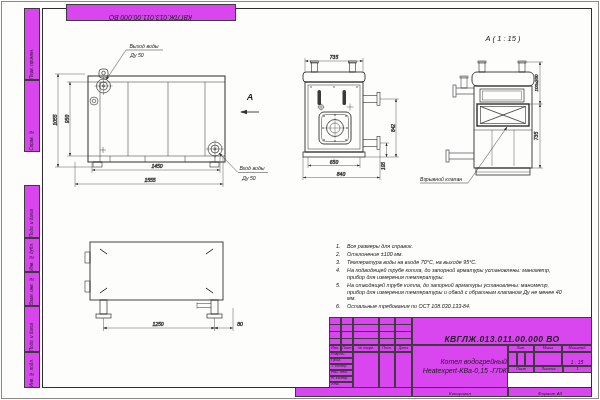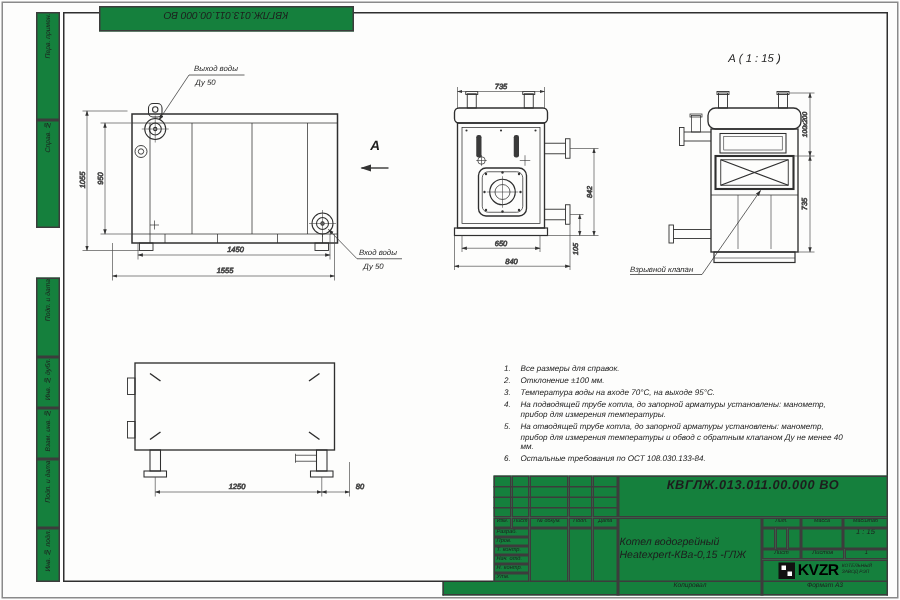--- a/index.html
+++ b/index.html
@@ -1,22 +1,22 @@
 <!DOCTYPE html>
 <html><head>
 <meta charset="utf-8">
 <style>
   html,body{margin:0;padding:0;}
   body{width:600px;height:400px;background:#fdfdfc;position:relative;overflow:hidden;
        font-family:"Liberation Sans",sans-serif;color:#222;}
   .abs{position:absolute;}
   .paper-edge{left:1px;top:1px;width:596px;height:396px;border:1px solid #8a8a8a;}
   .frame{left:42px;top:8px;width:550px;height:380px;border:1.3px solid #2f2f2f;box-sizing:border-box;}
-  .cell{position:absolute;border:1px solid #3c3c3c;box-sizing:border-box;background:#15803d;
-        display:flex;align-items:flex-start;justify-content:center;
+  .cell{position:absolute;border:1px solid #3c3c3c;box-sizing:border-box;background:#d946ef;
+        display:flex;align-items:flex-end;justify-content:center;
         font:italic 4.5px/1 "Liberation Sans",sans-serif;color:#1d1d1d;overflow:hidden;}
   .vtext{writing-mode:vertical-rl;transform:rotate(180deg);white-space:nowrap;}
   .flip{transform:rotate(180deg);white-space:nowrap;}
   .notes{left:336px;top:243px;width:228px;font:italic 5.4px/1.22 "Liberation Sans",sans-serif;color:#1a1a1a;}
   .note-row{display:flex;margin-bottom:1.5px;}
   .note-n{width:11px;flex:none;}
   .note-t{flex:1;}
   svg text{font-family:"Liberation Sans",sans-serif;font-style:italic;fill:#1d1d1d;}
   .tb-doc{font:italic 600 8.5px "Liberation Sans",sans-serif;letter-spacing:.4px;}
   .tb-name{font:italic 7px/1.25 "Liberation Sans",sans-serif;text-align:center;}
@@ -377,30 +377,20 @@
   <div class="cell" style="left:179px;top:49px;width:26px;height:7px;font-size:3.8px;">
       <span>Лист</span>
     </div>
   <div class="cell" style="left:205px;top:49px;width:29px;height:7px;font-size:3.8px;">
       <span>Листов</span>
     </div>
   <div class="cell" style="left:234px;top:49px;width:29px;height:7px;font-size:3.8px;">
       <span>1</span>
     </div>
 
-  <div class="cell" style="left:179px;top:56px;width:84px;height:15px;">
-    <div class="logo-row">
-      <span class="logo-sq"></span>
-      <span class="logo-kvzr">KVZR</span>
-      <span class="logo-cap">
-        <span>КОТЕЛЬНЫЙ</span><br>
-        <span>ЗАВОД РЭП</span>
-      </span>
-    </div>
-  </div>
 </div>
 
 <div class="cell" style="left:295px;top:388px;width:117px;height:9px;border-top:none;"></div>
 <div class="cell" style="left:412px;top:388px;width:96px;height:9px;border-top:none;font-size:4.4px;">
     <span>Копировал</span>
   </div>
 <div class="cell" style="left:508px;top:388px;width:84px;height:9px;border-top:none;font-size:4.4px;">
     <span>Формат А3</span>
   </div>
 

